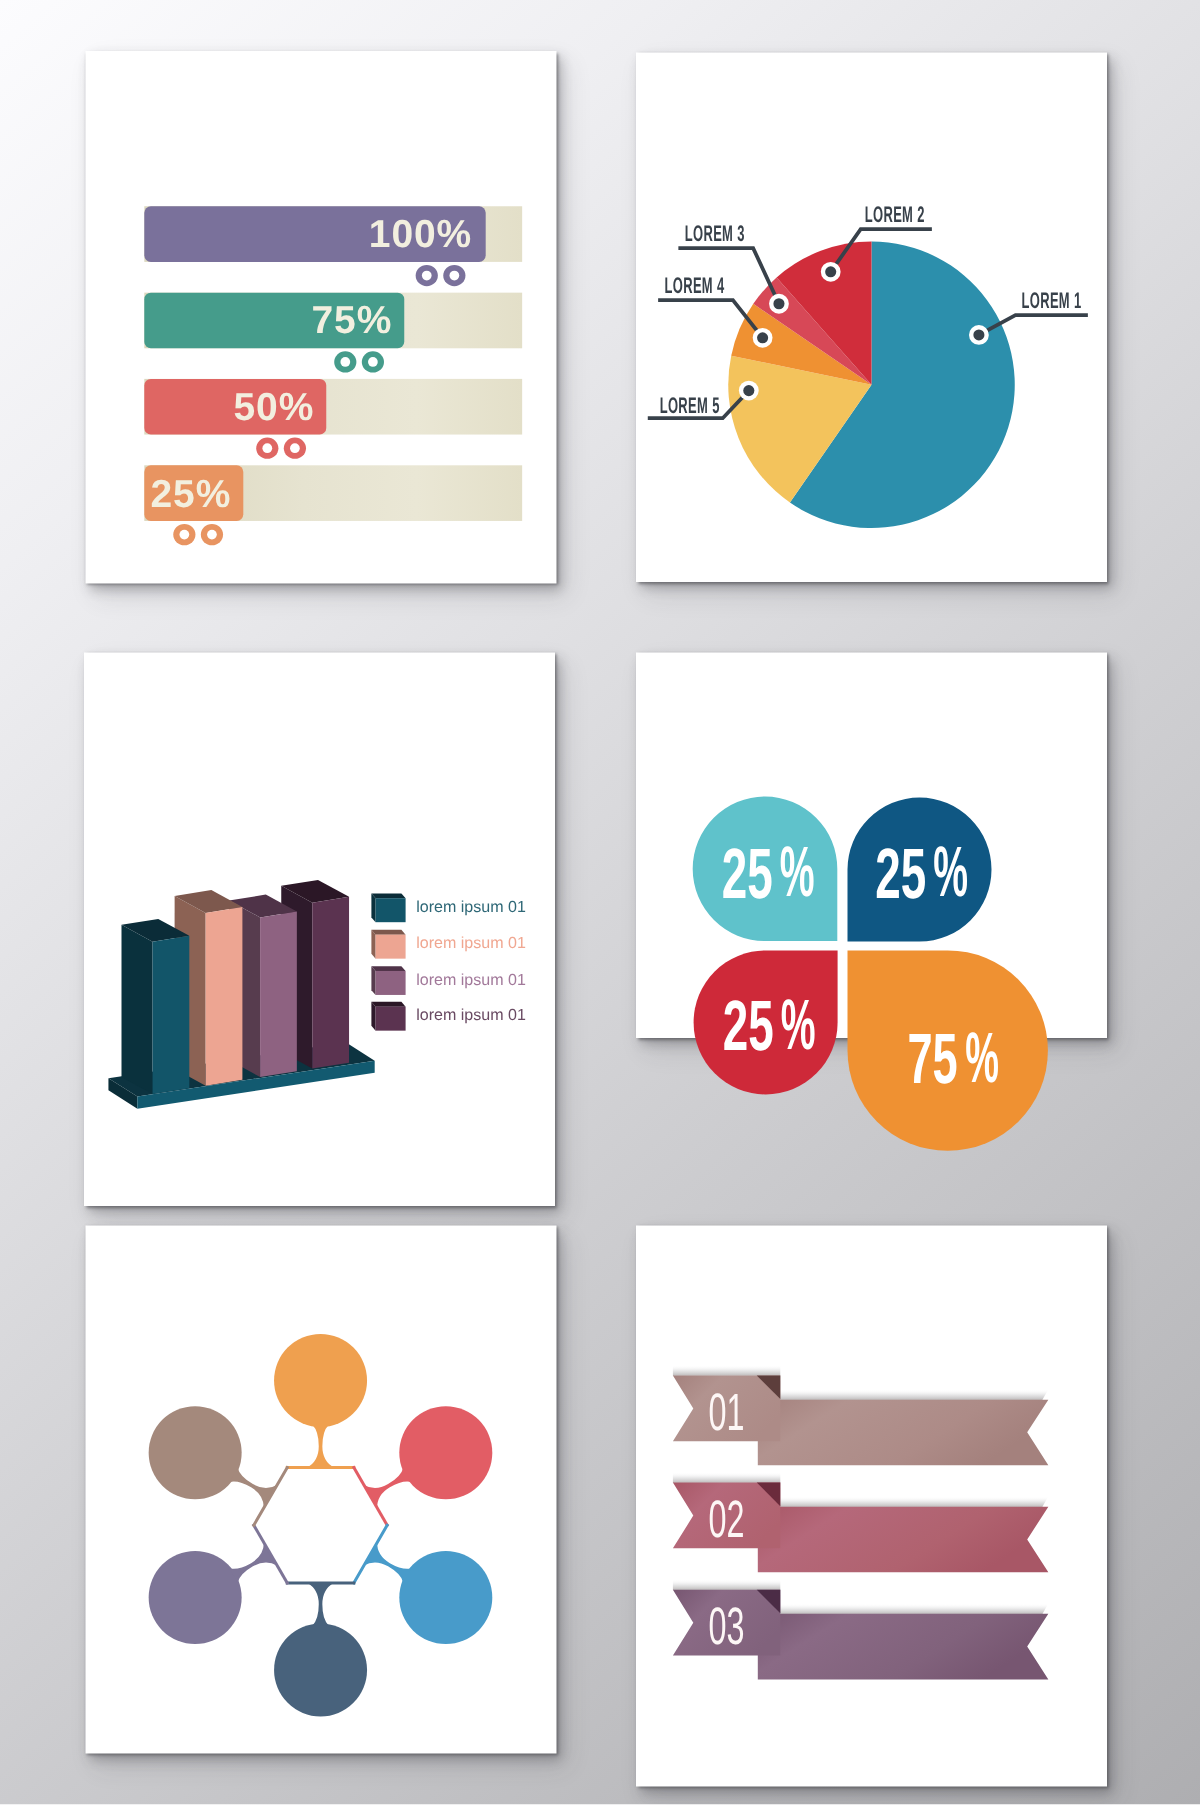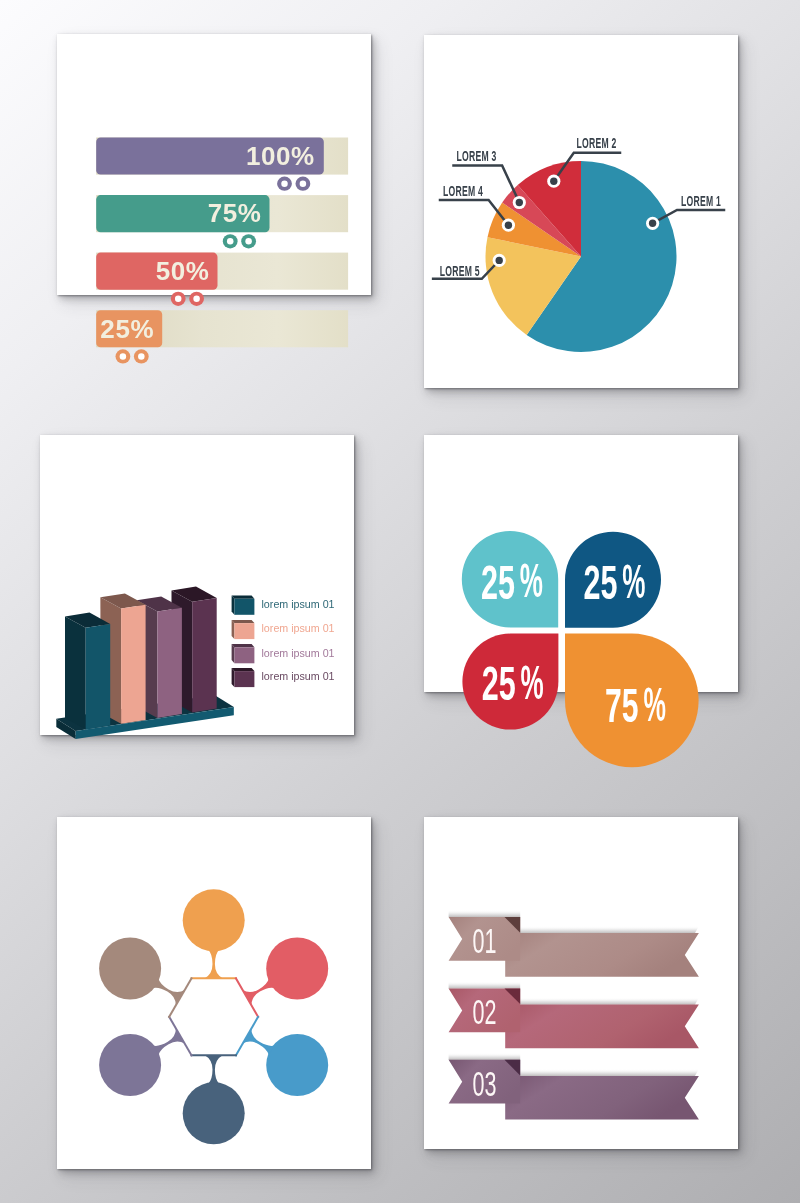--- a/index.html
+++ b/index.html
@@ -19,21 +19,21 @@
   .psym{font-family:"Liberation Sans", sans-serif;font-weight:bold;font-size:47.6px;}
   .rnum{font-family:"Liberation Sans", sans-serif;font-weight:normal;font-size:35px;}
   .lgnd{font-family:"Liberation Sans", sans-serif;font-size:10.7px;}
   .plabel text{font-family:"Liberation Sans", sans-serif;font-weight:bold;font-size:15px;letter-spacing:0.4px;}
   .pct{font-family:"Liberation Sans", sans-serif;font-weight:bold;font-size:26px;letter-spacing:0.6px;}
 </style>
 </head>
 <body>
 
 <div id="page">
-  <div class="card" id="c1" style="left:57px;top:34px;width:314px;height:261px">
+  <div class="card" id="c1" style="left:57px;top:34px;width:314px;height:355px">
     <svg width="314" height="355" viewBox="0 0 314 355">
       <defs>
         <linearGradient id="trackGrad" x1="0" y1="0" x2="1" y2="0">
           <stop offset="0" stop-color="#dcd8bf"></stop>
           <stop offset="0.42" stop-color="#e6e3d0"></stop>
           <stop offset="0.72" stop-color="#eae7d5"></stop>
           <stop offset="1" stop-color="#e3dfc8"></stop>
         </linearGradient>
         <linearGradient id="shg" x1="0" y1="0" x2="0" y2="1">
           <stop offset="0" stop-color="#ffffff" stop-opacity="0"></stop>
@@ -117,21 +117,21 @@
       </g>
       <g class="plabel" fill="#38414a">
         <text x="257" y="170.5" textLength="40" lengthAdjust="spacingAndGlyphs">LOREM 1</text>
         <text x="152.5" y="113.3" textLength="40" lengthAdjust="spacingAndGlyphs">LOREM 2</text>
         <text x="32.5" y="125.9" textLength="40" lengthAdjust="spacingAndGlyphs">LOREM 3</text>
         <text x="19" y="160.6" textLength="40" lengthAdjust="spacingAndGlyphs">LOREM 4</text>
         <text x="15.8" y="240.5" textLength="40" lengthAdjust="spacingAndGlyphs">LOREM 5</text>
       </g>
     </svg>
   </div>
-  <div class="card" id="c3" style="left:40px;top:435px;width:314px;height:300px">
+  <div class="card" id="c3" style="left:56px;top:435px;width:314px;height:369px">
     <svg width="314" height="353" viewBox="0 0 314 353">
       <g>
         <path d="M 16.3 283.8 L 35.6 296.0 L 193.8 272.1 L 174.5 259.9 Z" fill="#0c3340"></path>
         <path d="M 16.3 283.8 L 16.3 291.9 L 35.6 304.1 L 35.6 296.0 Z" fill="#0a2d38"></path>
         <path d="M 35.6 296.0 L 193.8 272.1 L 193.8 280.2 L 35.6 304.1 Z" fill="#125a70"></path>
         <g>
           <path d="M 131.5 266.1 L 152.2 277.4 L 152.2 166.8 L 131.5 155.5 Z" fill="#2e1a2b"></path>
           <path d="M 131.5 155.5 L 156.0 151.6 L 176.7 162.9 L 152.2 166.8 Z" fill="#2b1726"></path>
           <path d="M 152.2 277.4 L 176.7 273.5 L 176.7 162.9 L 152.2 166.8 Z" fill="#5b3350"></path>
         </g>
@@ -232,21 +232,21 @@
           <path d="M 118.9 211.2 Q 119.0 220.1 110.4 225.1 Q 101.7 230.1 95.9 228.5 L 101.4 238.1 Q 102.9 232.2 111.6 227.2 Q 120.2 222.2 127.9 226.8 Z" fill="#7d7597"></path>
           <line x1="134.5" y1="238.3" x2="112.2" y2="199.8" stroke="#7d7597" stroke-width="2" stroke-linecap="square"></line>
         </g>
         <g>
           <circle cx="73.1" cy="151.5" r="31.0" fill="#a4897c"></circle>
           <path d="M 127.9 172.8 Q 120.2 177.4 111.6 172.4 Q 102.9 167.4 101.4 161.5 L 95.9 171.1 Q 101.7 169.5 110.4 174.5 Q 119.0 179.5 118.9 188.4 Z" fill="#a4897c"></path>
           <line x1="112.2" y1="199.8" x2="134.5" y2="161.3" stroke="#a4897c" stroke-width="2" stroke-linecap="square"></line>
         </g>
     </svg>
   </div>
-  <div class="card" id="c6" style="left:424px;top:817px;width:314px;height:332px">
+  <div class="card" id="c6" style="left:424px;top:817px;width:314px;height:374px">
     <svg width="314" height="352" viewBox="0 0 314 352">
       <defs>
         <linearGradient id="rg1" x1="0" y1="0" x2="1" y2="0.35">
           <stop offset="0" stop-color="#a4817d"></stop>
             <stop offset="0.28" stop-color="#b2938f"></stop>
             <stop offset="0.72" stop-color="#ad8b87"></stop>
             <stop offset="1" stop-color="#a4817d"></stop>
         </linearGradient>
         <linearGradient id="tg1" x1="0" y1="0" x2="1" y2="0.6">
           <stop offset="0" stop-color="#a4817d"></stop>

